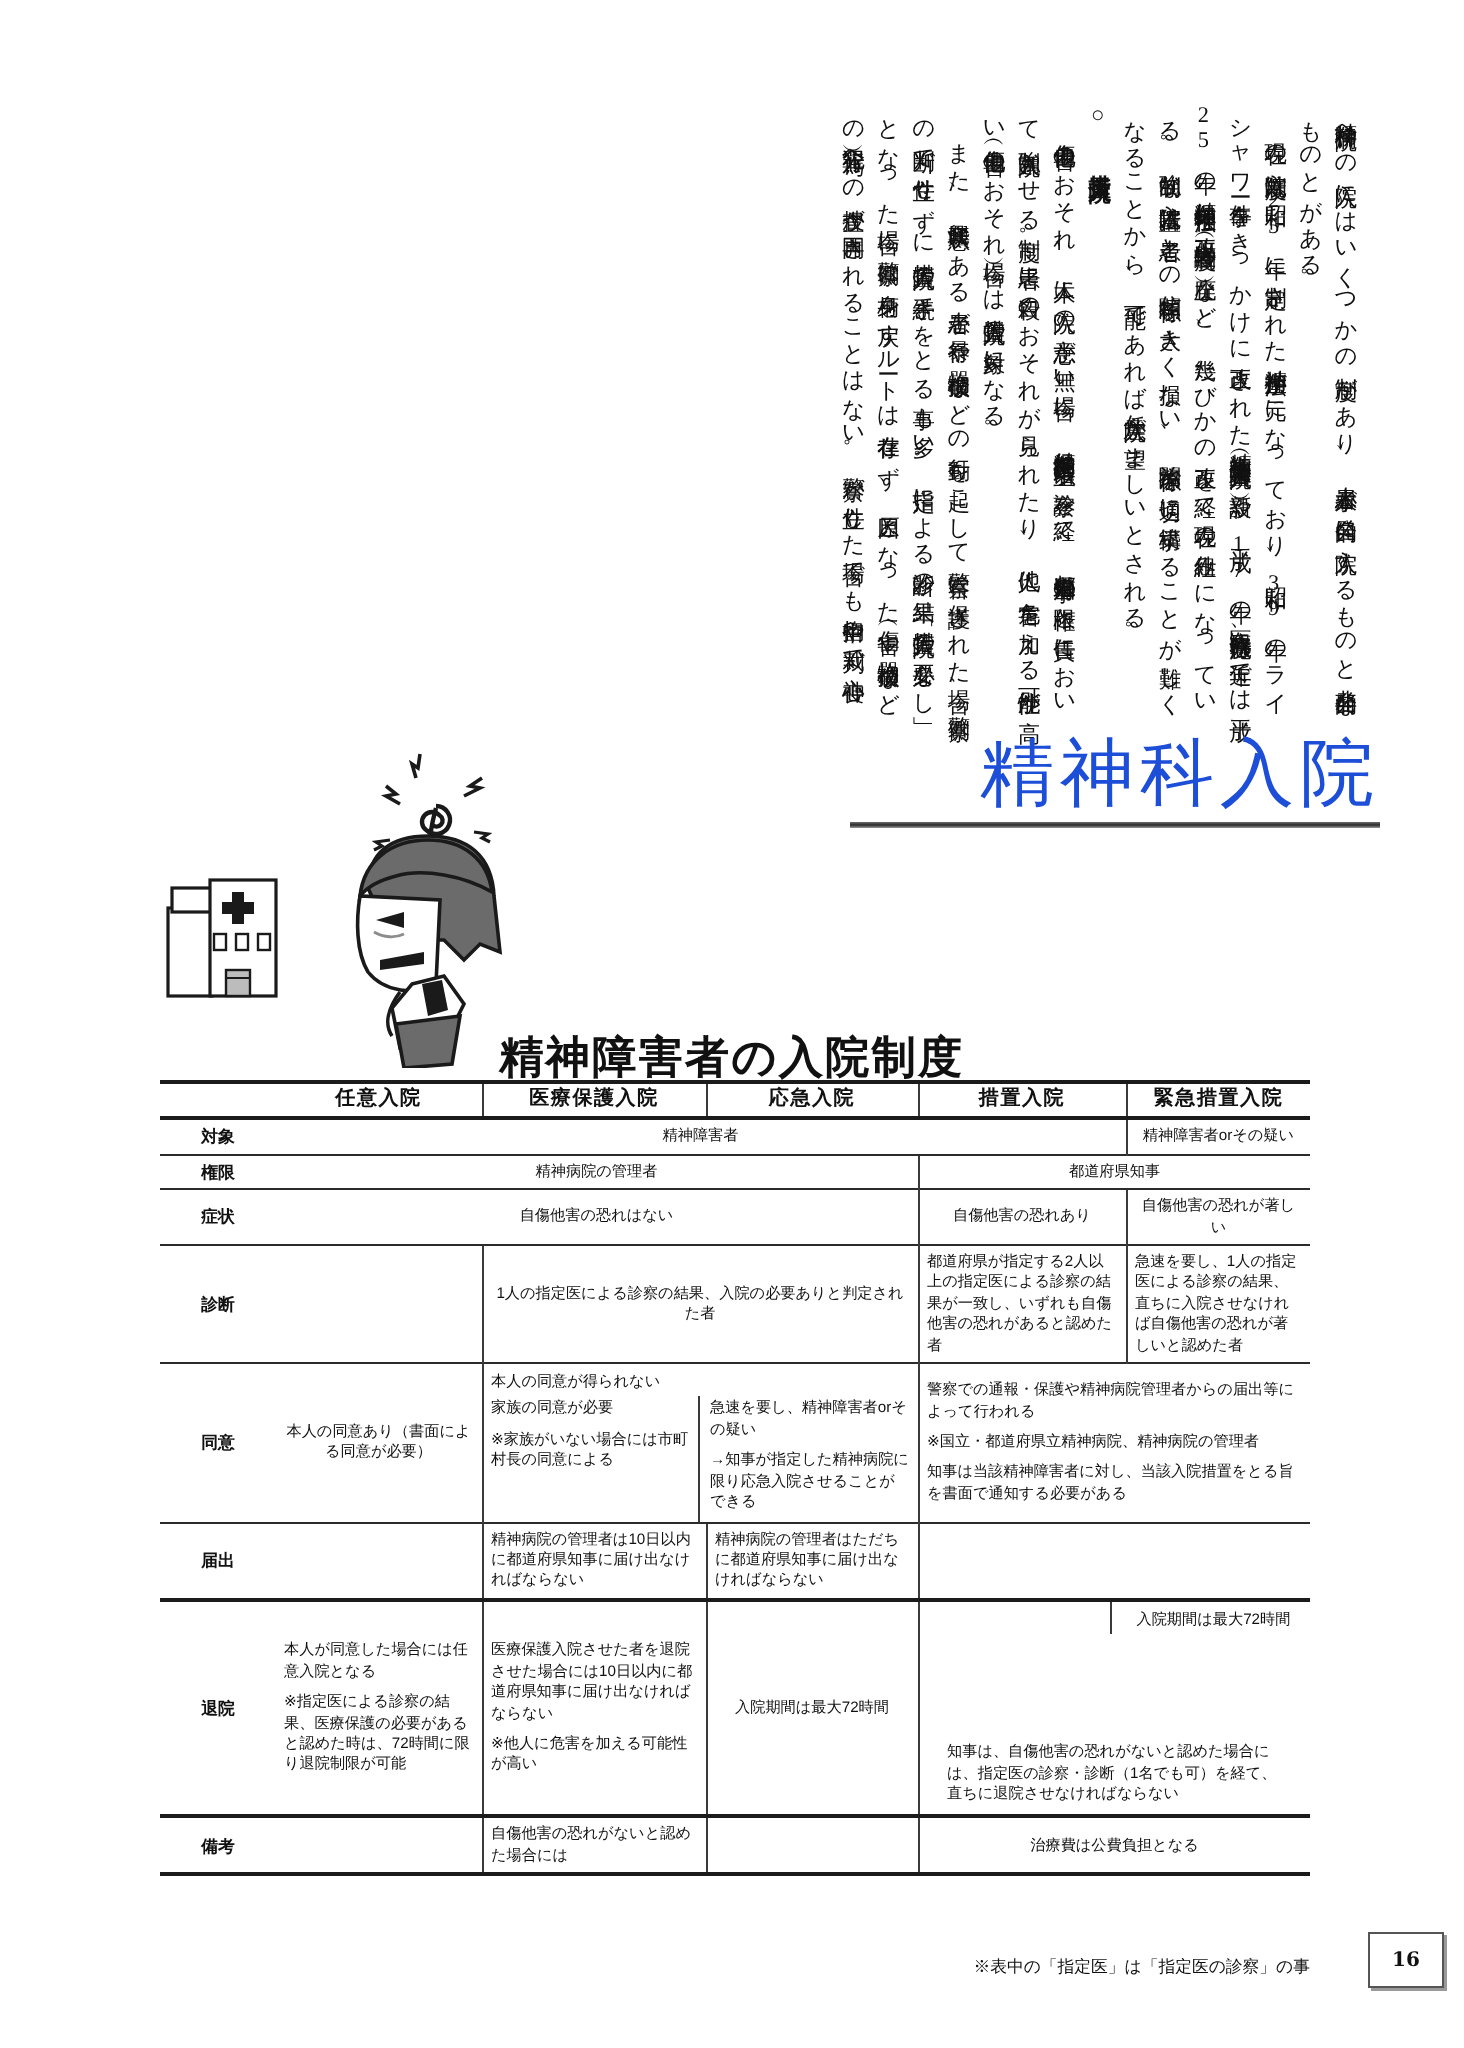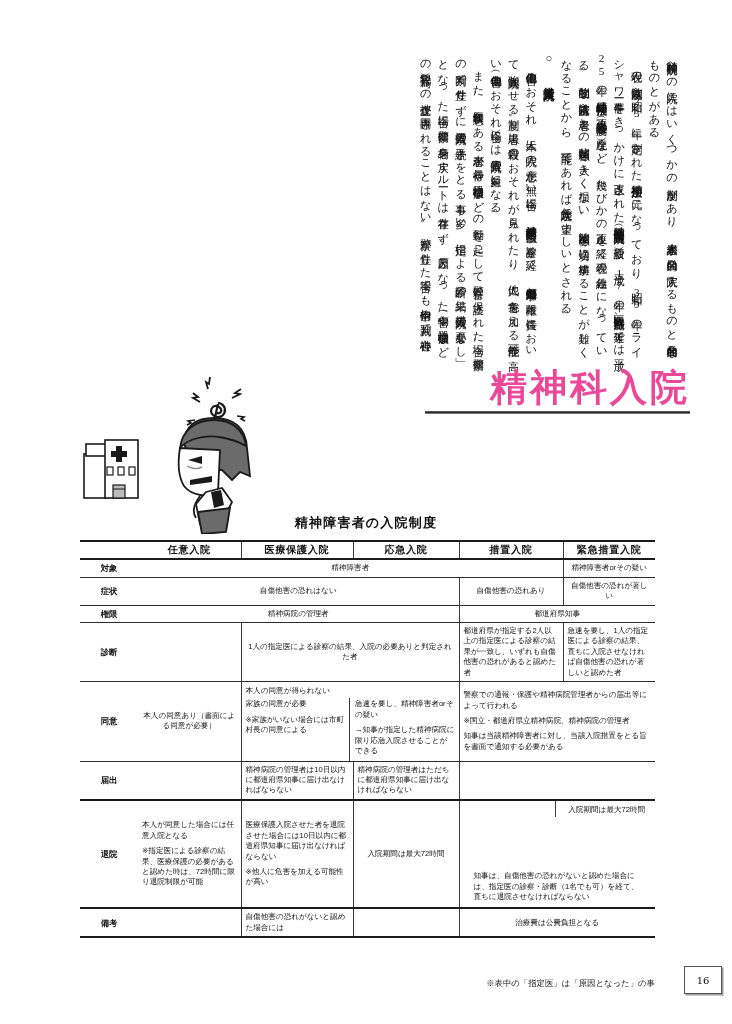--- a/index.html
+++ b/index.html
@@ -51,25 +51,25 @@
 
   
   .title-wrap {
     position: absolute;
     right: 42px;
     top: 368px;
     text-align: right;
   }
   .title-text {
     font-family: "DejaVu Serif", "Liberation Serif", serif;
-    font-weight: bold;
+    font-weight: normal;
     font-size: 37px;
     letter-spacing: 3px;
     line-height: 1.05;
-    color: #ec4899;
+    color: #1d4ed8;
     white-space: nowrap;
   }
   .title-rule {
     margin-top: 4px;
     width: 265px;
     height: 3px;
     background: linear-gradient(to bottom,#6d6d6d 0,#2b2b2b 50%,#9a9a9a 100%);
   }
 
   
@@ -82,21 +82,21 @@
   }
 
   
   .tbl-title {
     position: absolute;
     left: 0;
     top: 514px;
     width: 732px;
     text-align: center;
     font-weight: bold;
-    font-size: 13px;
+    font-size: 22px;
     letter-spacing: 1.2px;
     font-family: "DejaVu Serif","Liberation Serif",serif;
   }
   table.matrix {
     position: absolute;
     left: 80px;
     top: 540px;
     width: 575px;
     border-collapse: collapse;
     font-size: 7.6px;
@@ -150,21 +150,21 @@
     left: 684px;
     top: 966px;
     width: 36px;
     height: 26px;
     border: 1.4px solid #555;
     box-shadow: 1.5px 1.5px 0 #9a9a9a;
     display: flex;
     align-items: center;
     justify-content: center;
     font-size: 10px;
-    font-weight: normal;
+    font-weight: bold;
     font-family: "DejaVu Serif","Liberation Serif",serif;
   }
 </style>
 </head>
 <body>
 
 <div id="page">
 
   <div class="article">
     <div class="vcol">精神科病院への入院にはいくつかの制度があり、患者本人が自発的に入院するものと非自発的なものとがある。</div>
@@ -255,30 +255,30 @@
 
     <tbody>
 
       <tr class="rule-top">
         <td class="rowhead rule-top">対象</td>
         <td class="c rule-top" colspan="4">精神障害者</td>
         <td class="c rule-top vsep">精神障害者orその疑い</td>
       </tr>
 
       <tr class="rule-thin">
+        <td class="rowhead rule-thin">権限</td>
+        <td class="c rule-thin" colspan="3">精神病院の管理者</td>
+        <td class="c rule-thin vsep" colspan="2">都道府県知事</td>
+      </tr>
+
+      <tr class="rule-thin">
         <td class="rowhead rule-thin">症状</td>
         <td class="c rule-thin" colspan="3">自傷他害の恐れはない</td>
         <td class="c rule-thin vsep">自傷他害の恐れあり</td>
         <td class="c rule-thin vsep">自傷他害の恐れが著しい</td>
-      </tr>
-
-      <tr class="rule-thin">
-        <td class="rowhead rule-thin">権限</td>
-        <td class="c rule-thin" colspan="3">精神病院の管理者</td>
-        <td class="c rule-thin vsep" colspan="2">都道府県知事</td>
       </tr>
 
       <tr class="rule-thin">
         <td class="rowhead rule-thin">診断</td>
         <td class="c rule-thin"></td>
         <td class="c rule-thin vsep" colspan="2">1人の指定医による診察の結果、入院の必要ありと判定された者</td>
         <td class="l rule-thin vsep">都道府県が指定する2人以上の指定医による診察の結果が一致し、いずれも自傷他害の恐れがあると認めた者</td>
         <td class="l rule-thin vsep">急速を要し、1人の指定医による診察の結果、直ちに入院させなければ自傷他害の恐れが著しいと認めた者</td>
       </tr>
 
@@ -337,17 +337,17 @@
         <td class="rowhead rule-top rule-bot">備考</td>
         <td class="c rule-top rule-bot"></td>
         <td class="l rule-top rule-bot vsep">自傷他害の恐れがないと認めた場合には</td>
         <td class="c rule-top rule-bot vsep"></td>
         <td class="c rule-top rule-bot vsep" colspan="2">治療費は公費負担となる</td>
       </tr>
 
     </tbody>
   </table>
 
-  <div class="tbl-note">※表中の「指定医」は「原因となった」の事</div>
+  <div class="tbl-note">※表中の「指定医」は「指定医の診察」の事</div>
 
   <div class="pageno">16</div>
 
 </div>
 
 </body></html>

